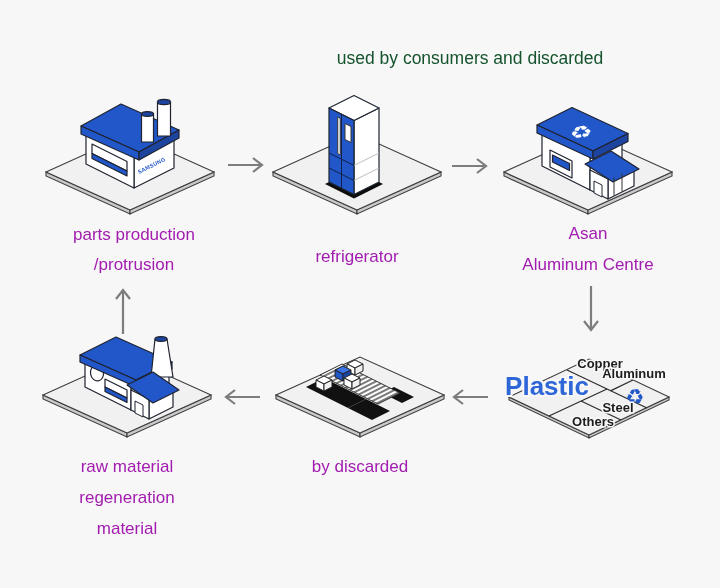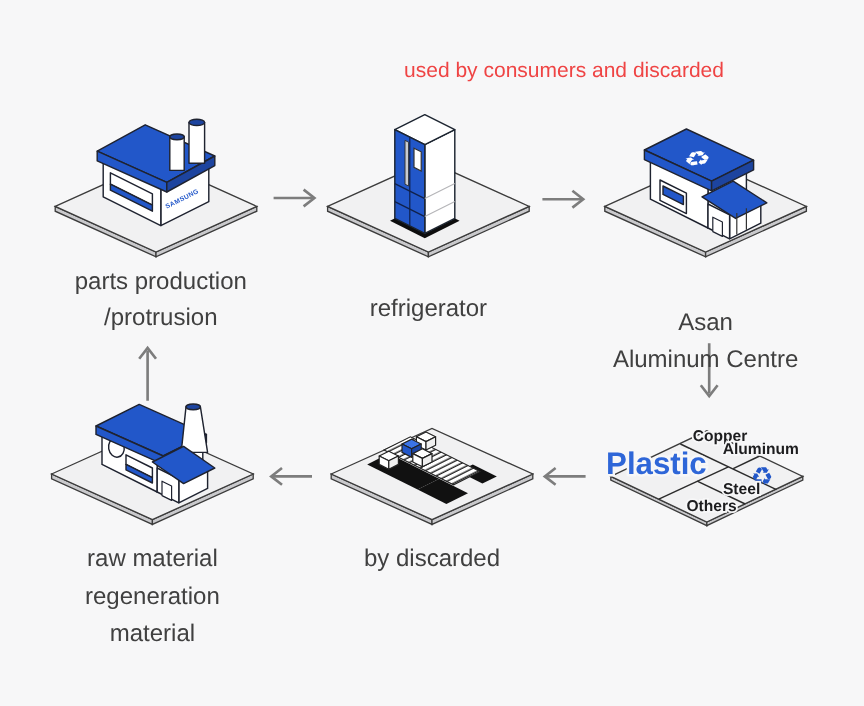--- a/index.html
+++ b/index.html
@@ -8,32 +8,32 @@
     background:#f7f7f8;
     font-family:"Liberation Sans", sans-serif;
     overflow:hidden;
   }
   #canvas{position:relative;width:720px;height:588px;background:#f7f7f8;}
   .node{position:absolute;}
   .label{
     position:absolute;
     transform:translateX(-50%);
     text-align:center;
-    font-size:20px;
+    font-size:17px;
     line-height:30px;
-    color:#404040;
+    color:#a21caf;
     white-space:nowrap;
   }
   .label .line{display:block;}
   .note{
     position:absolute;
     transform:translateX(-50%);
     font-size:17.5px;
     line-height:28px;
-    color:#ef4444;
+    color:#14532d;
     white-space:nowrap;
   }
   .arrow{position:absolute;}
   svg{display:block;}
   .matlbl{font-family:"Liberation Sans",sans-serif;font-weight:bold;}
   .recy{font-family:"DejaVu Sans",sans-serif;}
 </style>
 </head>
 <body>
 
@@ -272,21 +272,21 @@
 
   <div class="label" style="left:134px;top:220px;">
     <span class="line">parts production</span>
     <span class="line">/protrusion</span>
   </div>
 
   <div class="label" style="left:357px;top:220px;margin-top:22px;">
     <span class="line">refrigerator</span>
   </div>
 
-  <div class="label" style="left:588px;top:218px;line-height:31px;margin-top:36px;">
+  <div class="label" style="left:588px;top:218px;line-height:31px;">
     <span class="line">Asan</span>
     <span class="line">Aluminum Centre</span>
   </div>
 
   <div class="label" style="left:360px;top:451px;line-height:31px;">
     <span class="line">by discarded</span>
   </div>
 
   <div class="label" style="left:127px;top:451px;line-height:31px;">
     <span class="line">raw material</span>

